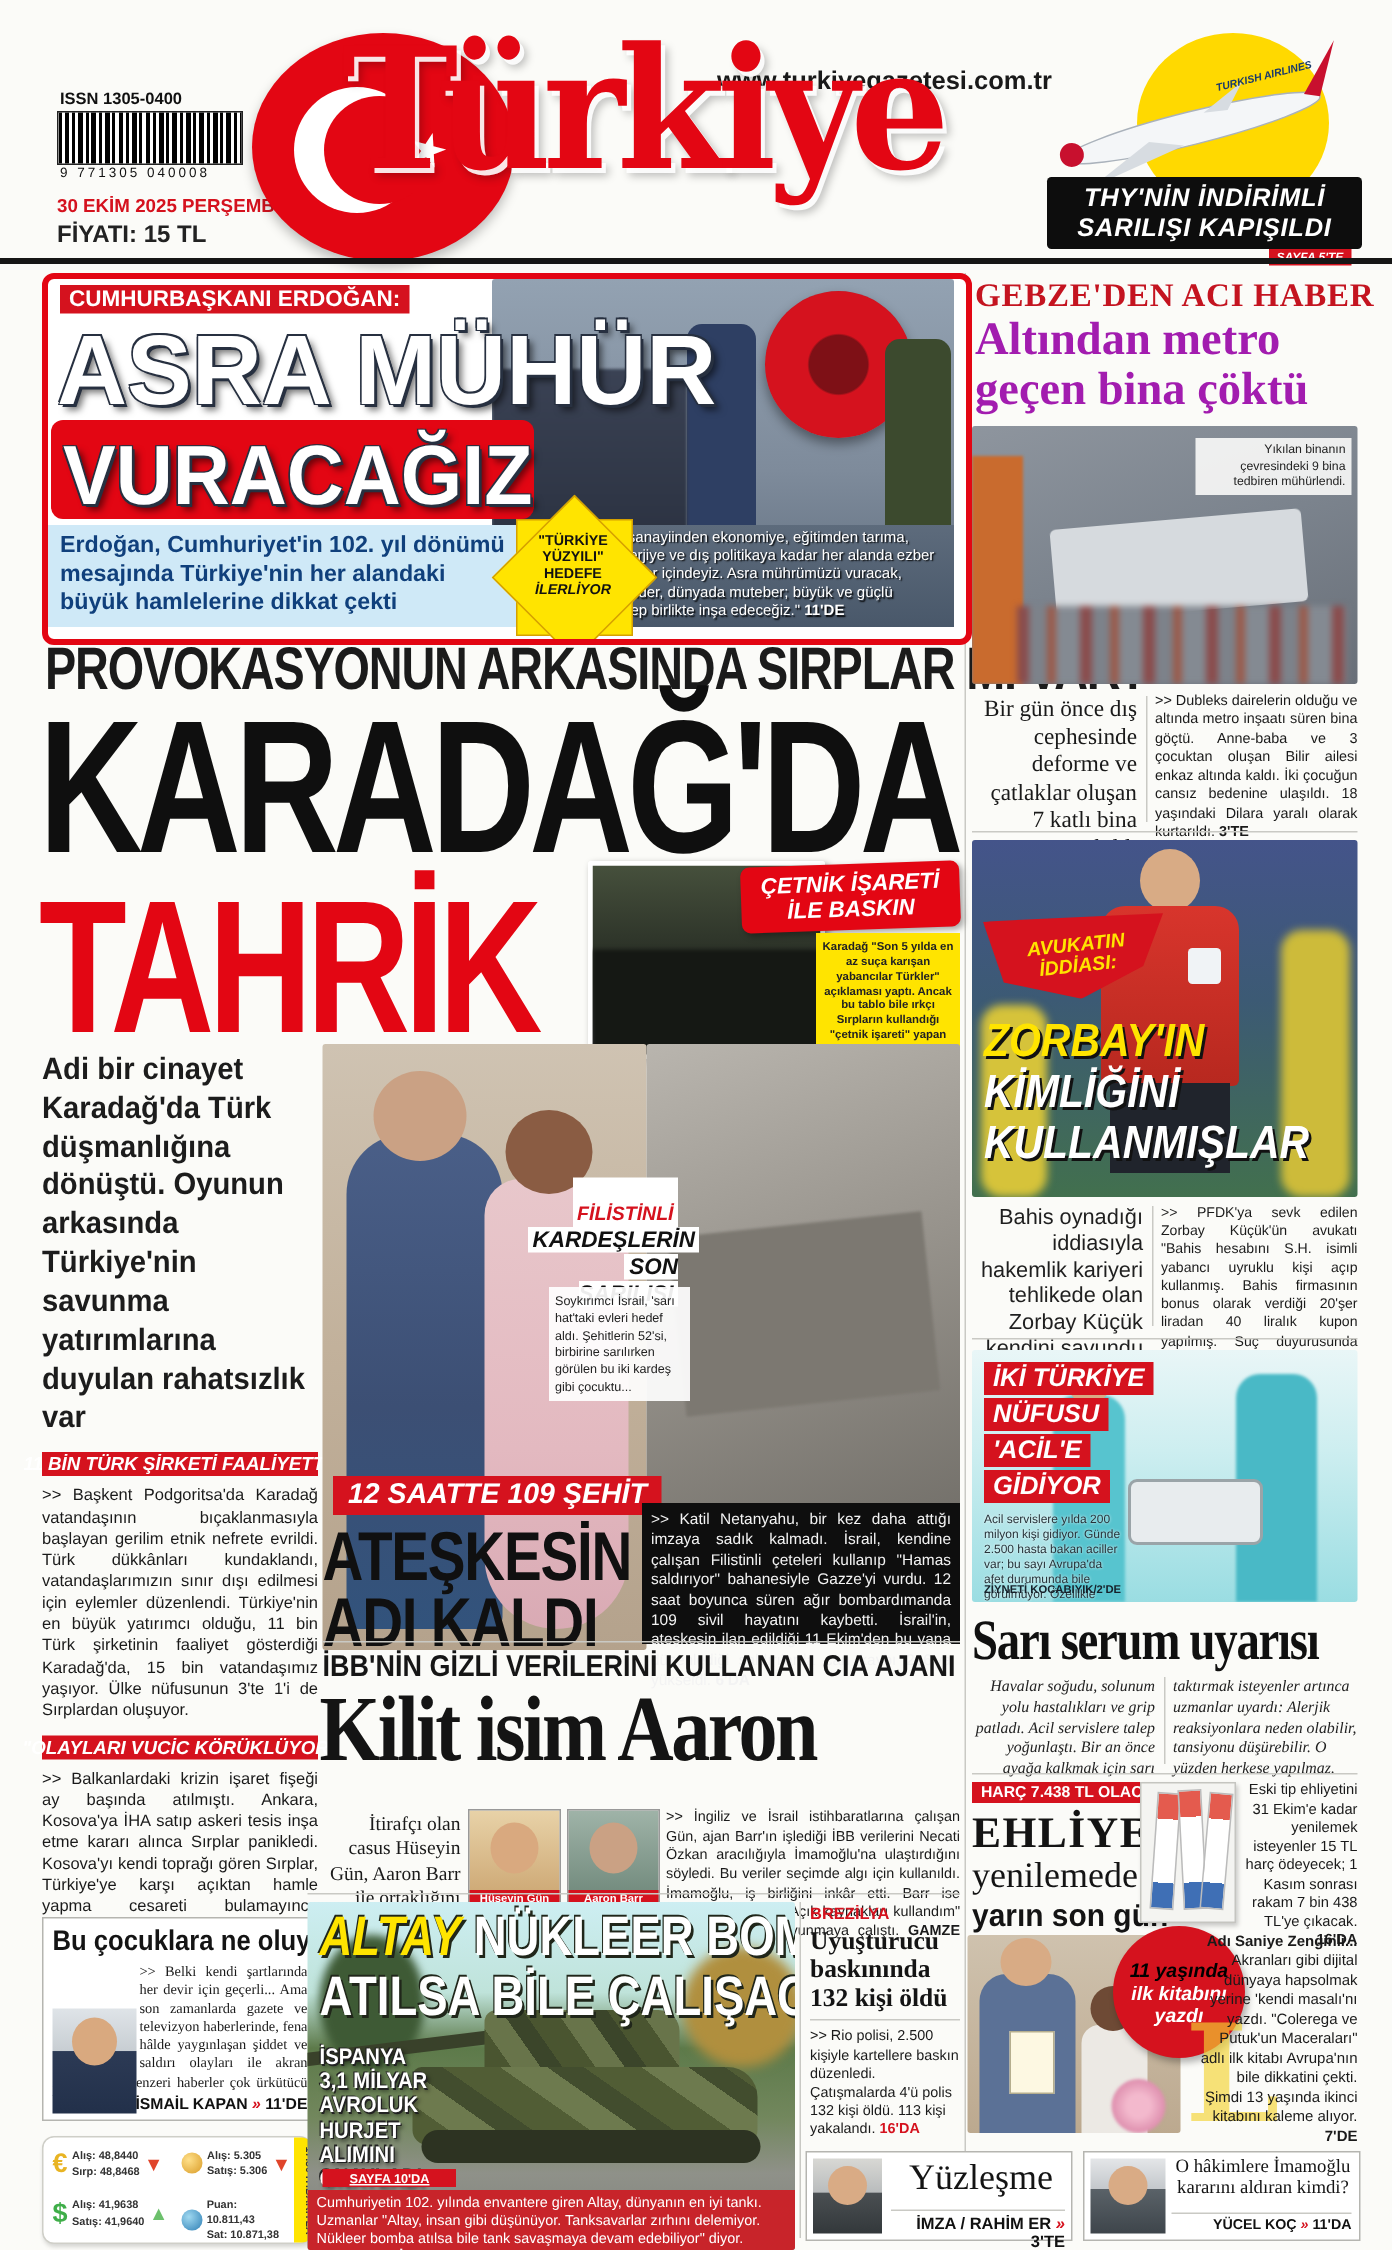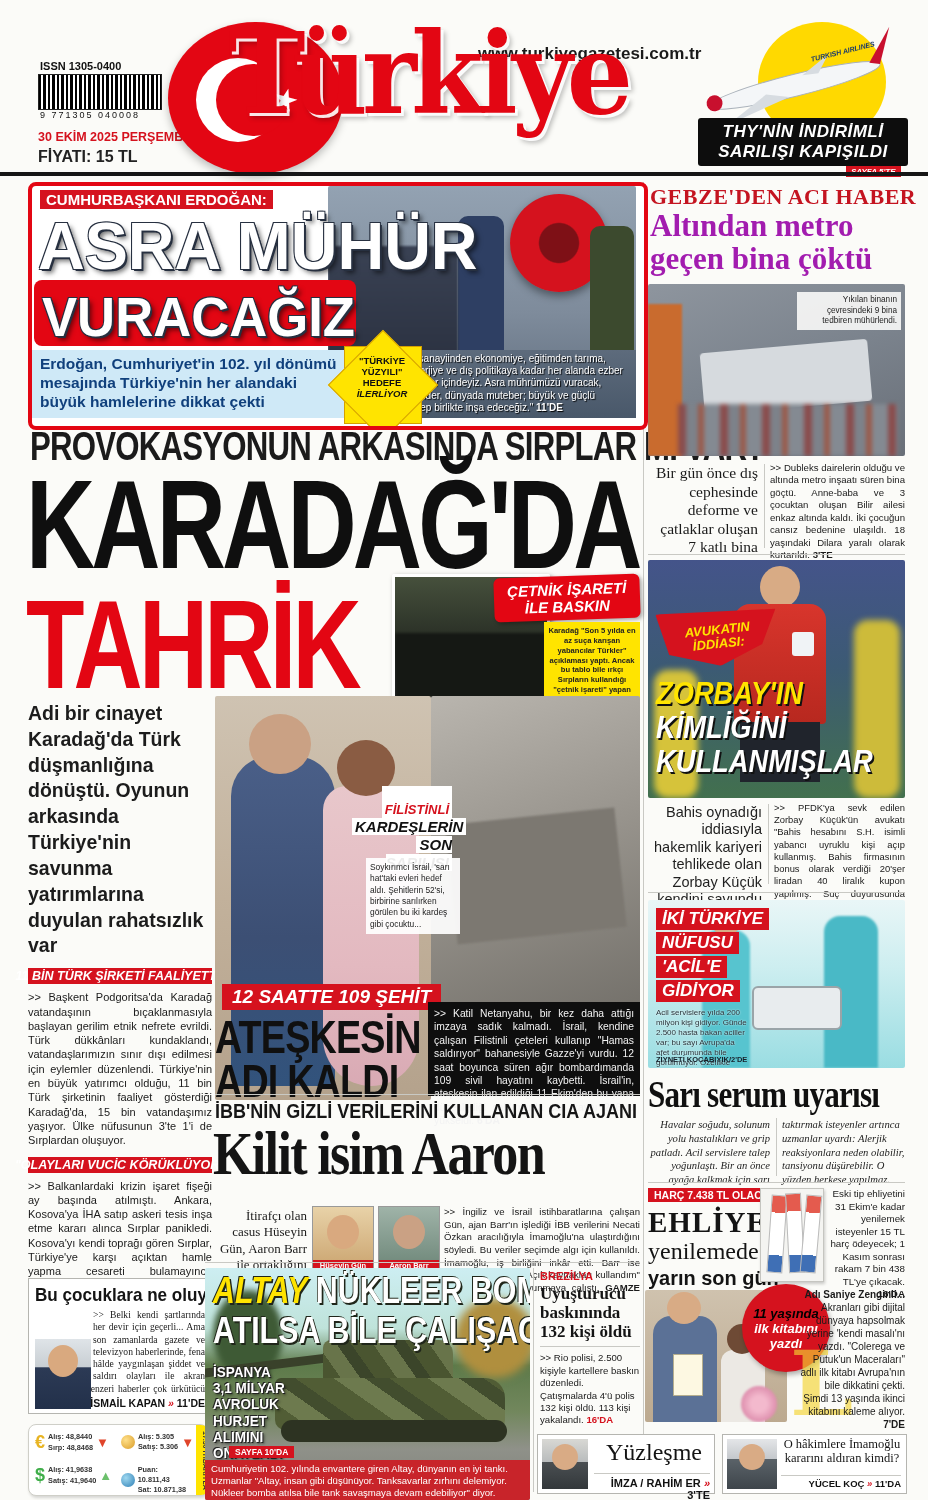--- a/index.html
+++ b/index.html
@@ -243,21 +243,21 @@
     </div>
     <div class="abs cond" style="left:8px;top:42px;font-size:37px;color:#fff;transform:scaleX(.82);text-shadow:2px 2px 0 #20261a,-1px -1px 0 #20261a;">ATILSA BİLE ÇALIŞACAK</div>
 
     <div class="abs cond" style="left:8px;top:96px;font-size:15px;line-height:1.08;color:#fff;text-shadow:1px 1px 0 #222,-1px -1px 0 #222,2px 2px 3px rgba(0,0,0,.6);transform:scaleX(.9);white-space:normal;width:110px;">
       <div>İSPANYA</div>
         <div>3,1 MİLYAR</div>
         <div>AVROLUK</div>
       <div>HURJET ALIMINI</div>
         <div>ONAYLADI</div>
     </div>
-    <div class="abs band" style="left:24px;top:178px;font-size:8.5px;font-style:normal;padding:1px 6px;">SAYFA 10'DA</div>
+    <div class="abs band" style="left:10px;top:178px;font-size:8.5px;font-style:normal;padding:1px 18px;text-decoration:underline;">SAYFA 10'DA</div>
 
     <div class="abs" style="left:0;top:192px;width:325px;height:40px;background:#c8242a;color:#fff;
          font-size:9.6px;line-height:1.25;padding:3px 6px;box-sizing:border-box;">
       <span>Cumhuriyetin 102. yılında envantere giren Altay, dünyanın en iyi tankı. Uzmanlar "Altay, insan gibi düşünüyor. Tanksavarlar zırhını delemiyor. Nükleer bomba atılsa bile tank savaşmaya devam edebiliyor" diyor.</span> <b>BERAT TEMİZ/10'DA</b>
     </div>
   </div>
 
   <div class="abs vr" style="left:533px;top:1268px;height:224px;"></div>
   <div class="abs" style="left:540px;top:1270px;width:100px;">
     <div class="b red" style="font-size:11px;">BREZİLYA</div>

